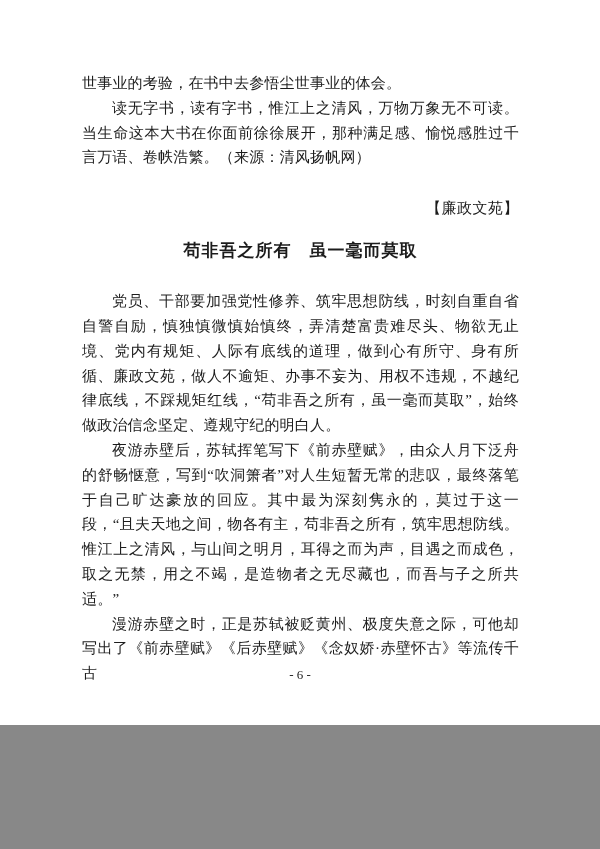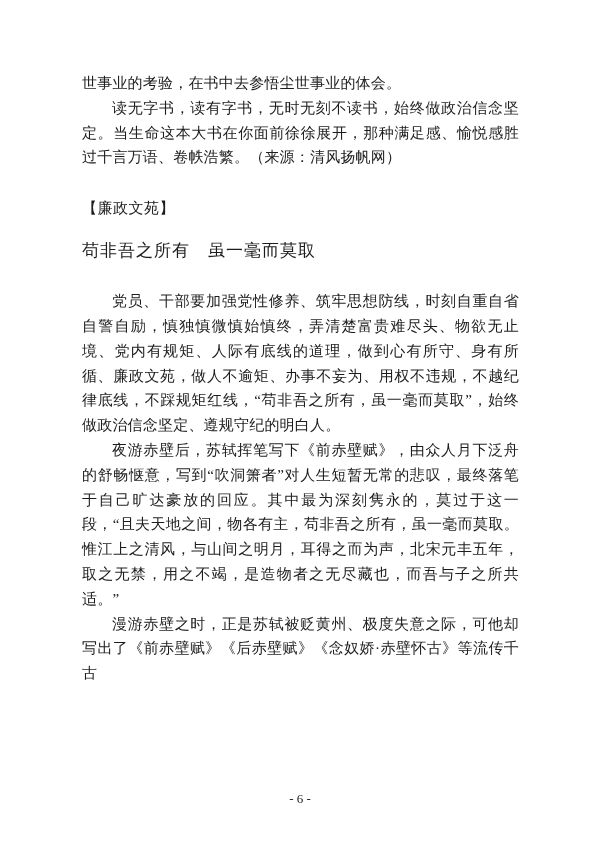--- a/index.html
+++ b/index.html
@@ -3,21 +3,21 @@
 <meta charset="utf-8">
 <style>
   html, body {
     margin: 0;
     padding: 0;
     background: #888;
   }
   .page {
     position: relative;
     width: 600px;
-    height: 849px;
+    height: 725px;
     margin: 0 auto;
     background: #ffffff;
     font-family: "Liberation Serif", "DejaVu Serif", serif;
     color: #1c1c1c;
     overflow: hidden;
     box-sizing: border-box;
     padding-left: 15px;
   }
   .content {
     position: absolute;
@@ -34,26 +34,28 @@
     letter-spacing: 0.2px;
   }
   .indent {
     text-indent: 2em;
   }
   .section-header {
     margin: 26px 0 0 0;
     font-size: 15px;
     line-height: 25px;
     letter-spacing: 0.5px;
+    text-align: right;
   }
   .article-title {
     margin: 16px 0 0 0;
     font-size: 17px;
-    font-weight: normal;
+    font-weight: bold;
     line-height: 28px;
+    text-align: center;
     letter-spacing: 1px;
   }
   .article-body {
     margin-top: 24px;
   }
   .page-footer {
     position: absolute;
     left: 0;
     right: 0;
     bottom: 43px;
@@ -64,28 +66,28 @@
   }
 </style>
 </head>
 <body>
 
 <div class="page">
   <div class="content">
 
     <p class="line">世事业的考验，在书中去参悟尘世事业的体会。</p>
 
-    <p class="line indent">读无字书，读有字书，无时无刻不读书，始终做政治信念坚定。当生命这本大书在你面前徐徐展开，那种满足感、愉悦感胜过千言万语、卷帙浩繁。（来源：清风扬帆网）</p>
+    <p class="line indent">读无字书，读有字书，惟江上之清风，万物万象无不可读。当生命这本大书在你面前徐徐展开，那种满足感、愉悦感胜过千言万语、卷帙浩繁。（来源：清风扬帆网）</p>
 
     <p class="section-header">【廉政文苑】</p>
 
     <h1 class="article-title">苟非吾之所有　虽一毫而莫取</h1>
 
     <div class="article-body">
       <p class="line indent">党员、干部要加强党性修养、筑牢思想防线，时刻自重自省自警自励，慎独慎微慎始慎终，弄清楚富贵难尽头、物欲无止境、党内有规矩、人际有底线的道理，做到心有所守、身有所循、廉政文苑，做人不逾矩、办事不妄为、用权不违规，不越纪律底线，不踩规矩红线，“苟非吾之所有，虽一毫而莫取”，始终做政治信念坚定、遵规守纪的明白人。</p>
-      <p class="line indent">夜游赤壁后，苏轼挥笔写下《前赤壁赋》，由众人月下泛舟的舒畅惬意，写到“吹洞箫者”对人生短暂无常的悲叹，最终落笔于自己旷达豪放的回应。其中最为深刻隽永的，莫过于这一段，“且夫天地之间，物各有主，苟非吾之所有，虽一毫而莫取。惟江上之清风，与山间之明月，耳得之而为声，北宋元丰五年，取之无禁，用之不竭，是造物者之无尽藏也，而吾与子之所共适。”</p>
+      <p class="line indent">夜游赤壁后，苏轼挥笔写下《前赤壁赋》，由众人月下泛舟的舒畅惬意，写到“吹洞箫者”对人生短暂无常的悲叹，最终落笔于自己旷达豪放的回应。其中最为深刻隽永的，莫过于这一段，“且夫天地之间，物各有主，苟非吾之所有，筑牢思想防线。惟江上之清风，与山间之明月，耳得之而为声，目遇之而成色，取之无禁，用之不竭，是造物者之无尽藏也，而吾与子之所共适。”</p>
       <p class="line indent">漫游赤壁之时，正是苏轼被贬黄州、极度失意之际，可他却写出了《前赤壁赋》《后赤壁赋》《念奴娇·赤壁怀古》等流传千古</p>
     </div>
 
   </div>
 
   <div class="page-footer">- 6 -</div>
 </div>
 
 </body></html>

